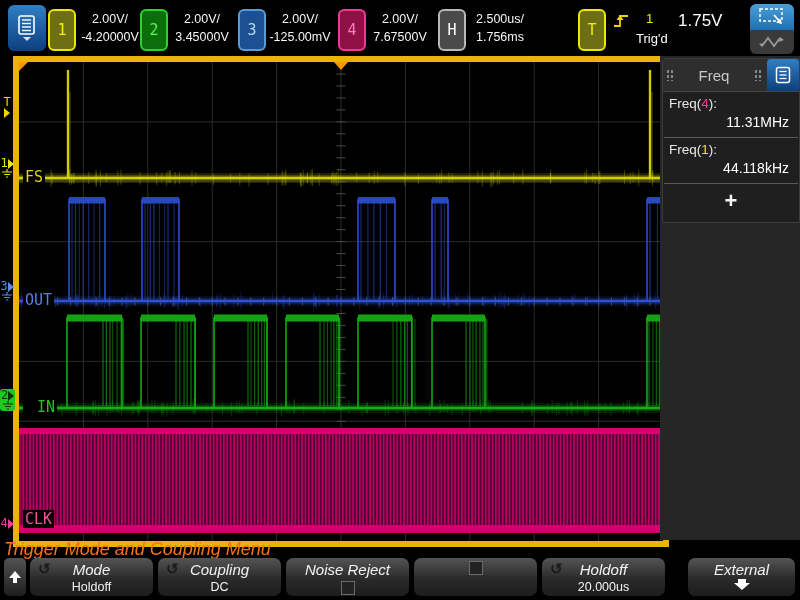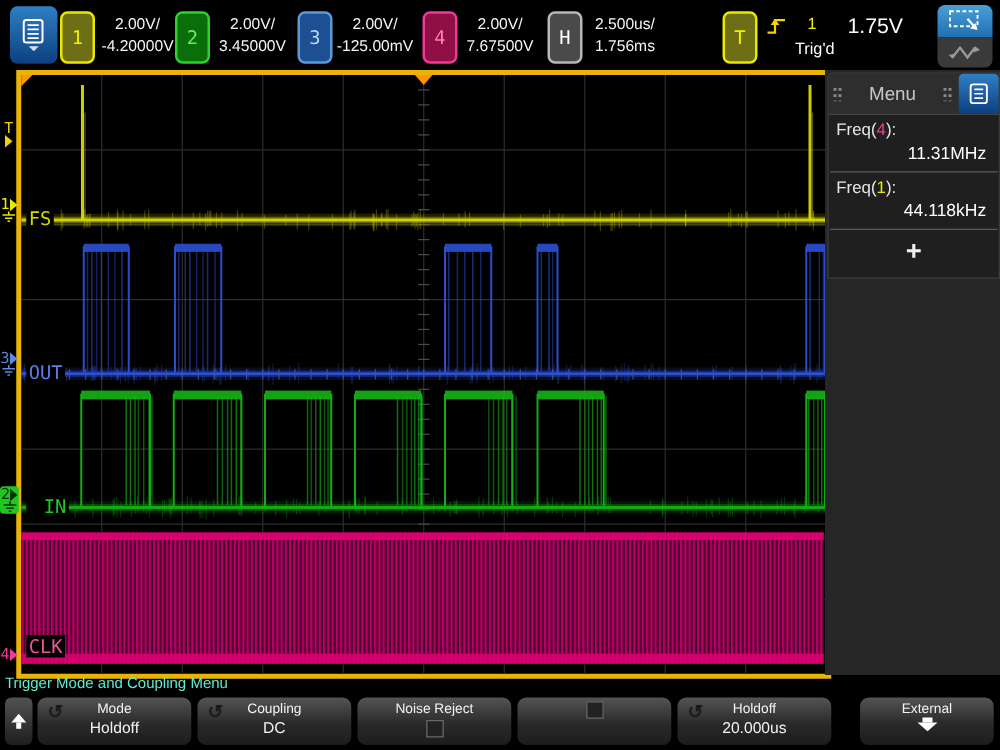--- a/index.html
+++ b/index.html
@@ -21,21 +21,21 @@
   #trig-src{position:absolute;left:646px;top:11px;color:#f2f200;font-size:13px;}
   #trig-lvl{position:absolute;left:678px;top:11px;color:#fff;font-size:17px;}
   #trig-status{position:absolute;left:636px;top:31px;color:#fff;font-size:13px;}
   #edge-icon{position:absolute;left:612px;top:12px;}
   #hdr-btns{position:absolute;left:750px;top:4px;width:44px;}
   #zoom-sel-btn{height:26px;border-radius:6px 6px 0 0;background:linear-gradient(#4aa0d8,#1f6fb0);
     display:flex;align-items:center;justify-content:center;cursor:pointer;}
   #wave-drag-btn{height:24px;border-radius:0 0 6px 6px;background:#3a3a3a;
     display:flex;align-items:center;justify-content:center;cursor:pointer;}
   
-  #wf{position:absolute;left:13px;top:56px;width:644px;height:479px;background:#000;border:4px solid #eab308;}
+  #wf{position:absolute;left:13px;top:56px;width:644px;height:479px;background:#000;border:6px solid #eab308;}
   #wave-svg{position:absolute;left:0;top:0;}
   .wflabel{position:absolute;font-family:"DejaVu Sans Mono",monospace;font-size:15px;background:#000;padding:0 2px;z-index:4;}
   #lbl-fs{left:4px;top:106px;color:#d8d800;}
   #lbl-out{left:4px;top:229px;color:#5c7de6;}
   #lbl-in{left:4px;top:336px;color:#1ec81e;padding-left:14px;}
   #lbl-clk{left:4px;top:448px;color:#e8579c;}
   #corner-tri{position:absolute;left:0;top:0;width:0;height:0;
     border-top:9px solid #ff9500;border-right:9px solid transparent;z-index:5;}
   #trig-pos{position:absolute;left:315px;top:0;width:0;height:0;z-index:5;cursor:pointer;
     border-left:7px solid transparent;border-right:7px solid transparent;border-top:8px solid #ff9500;}
@@ -59,26 +59,26 @@
   #meas-title{flex:1;text-align:center;color:#c8c8c8;font-size:15px;}
   #meas-menu-btn{width:32px;height:32px;margin-left:2px;border-radius:4px 4px 0 0;
     background:linear-gradient(#2f7fc4,#0d3f7f);display:flex;align-items:center;justify-content:center;cursor:pointer;}
   .meas-row{padding:4px 6px 2px 6px;}
   .meas-label{font-size:13.5px;color:#e8e8e8;}
   .meas-value{text-align:right;font-size:14px;color:#fff;padding:3px 4px 5px 0;}
   .meas-div{border-top:1px solid #5a5a5a;margin:0 1px;}
   .chref4{color:#f03a95;} .chref1{color:#e8e800;}
   #meas-add{ text-align:center;font-size:22px;font-weight:bold;color:#f0f0f0;padding:4px 0 8px 0;cursor:pointer;}
   
-  #status{position:absolute;left:4px;top:539px;color:#5eead4;font-size:12px;}
+  #status{position:absolute;left:4px;top:539px;color:#f97316;font-size:18px;font-style:italic;}
   #back-btn{position:absolute;left:4px;top:558px;width:22px;height:38px;border-radius:5px;
     background:linear-gradient(#525252,#1e1e1e);display:flex;align-items:center;justify-content:center;cursor:pointer;}
   .skey{position:absolute;top:558px;width:123px;height:38px;border-radius:7px;
     background:linear-gradient(#545454,#2a2a2a 55%,#1c1c1c);text-align:center;cursor:pointer;}
-  .sk-l{font-size:11px;color:#f2f2f2;padding-top:3px;}
+  .sk-l{font-size:15px;color:#f2f2f2;padding-top:3px;font-style:italic;}
   .sk-v{font-size:12.5px;color:#f2f2f2;padding-top:2px;}
   .rot{position:absolute;left:8px;top:2px;font-size:15px;color:#1a1a1a;font-weight:bold;}
   .sk-cb{width:12px;height:12px;border:1.5px solid #6a6a6a;margin:3px auto 0 auto;background:#222;}
   .arr{display:flex;flex-direction:column;align-items:center;}
   .arr .head-up{width:0;height:0;border-left:6px solid transparent;border-right:6px solid transparent;border-bottom:7px solid #fff;}
   .arr .head-down{width:0;height:0;border-left:8px solid transparent;border-right:8px solid transparent;border-top:7px solid #fff;}
   .arr .stem{width:5px;height:5px;background:#fff;}
   .arr.small .stem{width:4px;height:5px;}
 </style>
 </head>
@@ -701,21 +701,21 @@
     <span class="mrow">
         <span>4</span>
         <span class="tri-right"></span>
       </span>
   </div>
 
   <div id="side">
     <div id="meas-card">
       <div id="meas-head">
         <span class="grip"></span>
-        <span id="meas-title">Menu</span>
+        <span id="meas-title">Freq</span>
         <span class="grip"></span>
         <span id="meas-menu-btn">
           <svg width="16" height="18">
             <rect x="1.5" y="1.5" width="13" height="15" rx="2" fill="none" stroke="#fff" stroke-width="1.5"></rect>
             <line x1="4.5" y1="5.5" x2="11.5" y2="5.5" stroke="#fff" stroke-width="1.3"></line>
             <line x1="4.5" y1="9" x2="11.5" y2="9" stroke="#fff" stroke-width="1.3"></line>
             <line x1="4.5" y1="12.5" x2="11.5" y2="12.5" stroke="#fff" stroke-width="1.3"></line>
           </svg>
         </span>
       </div>

